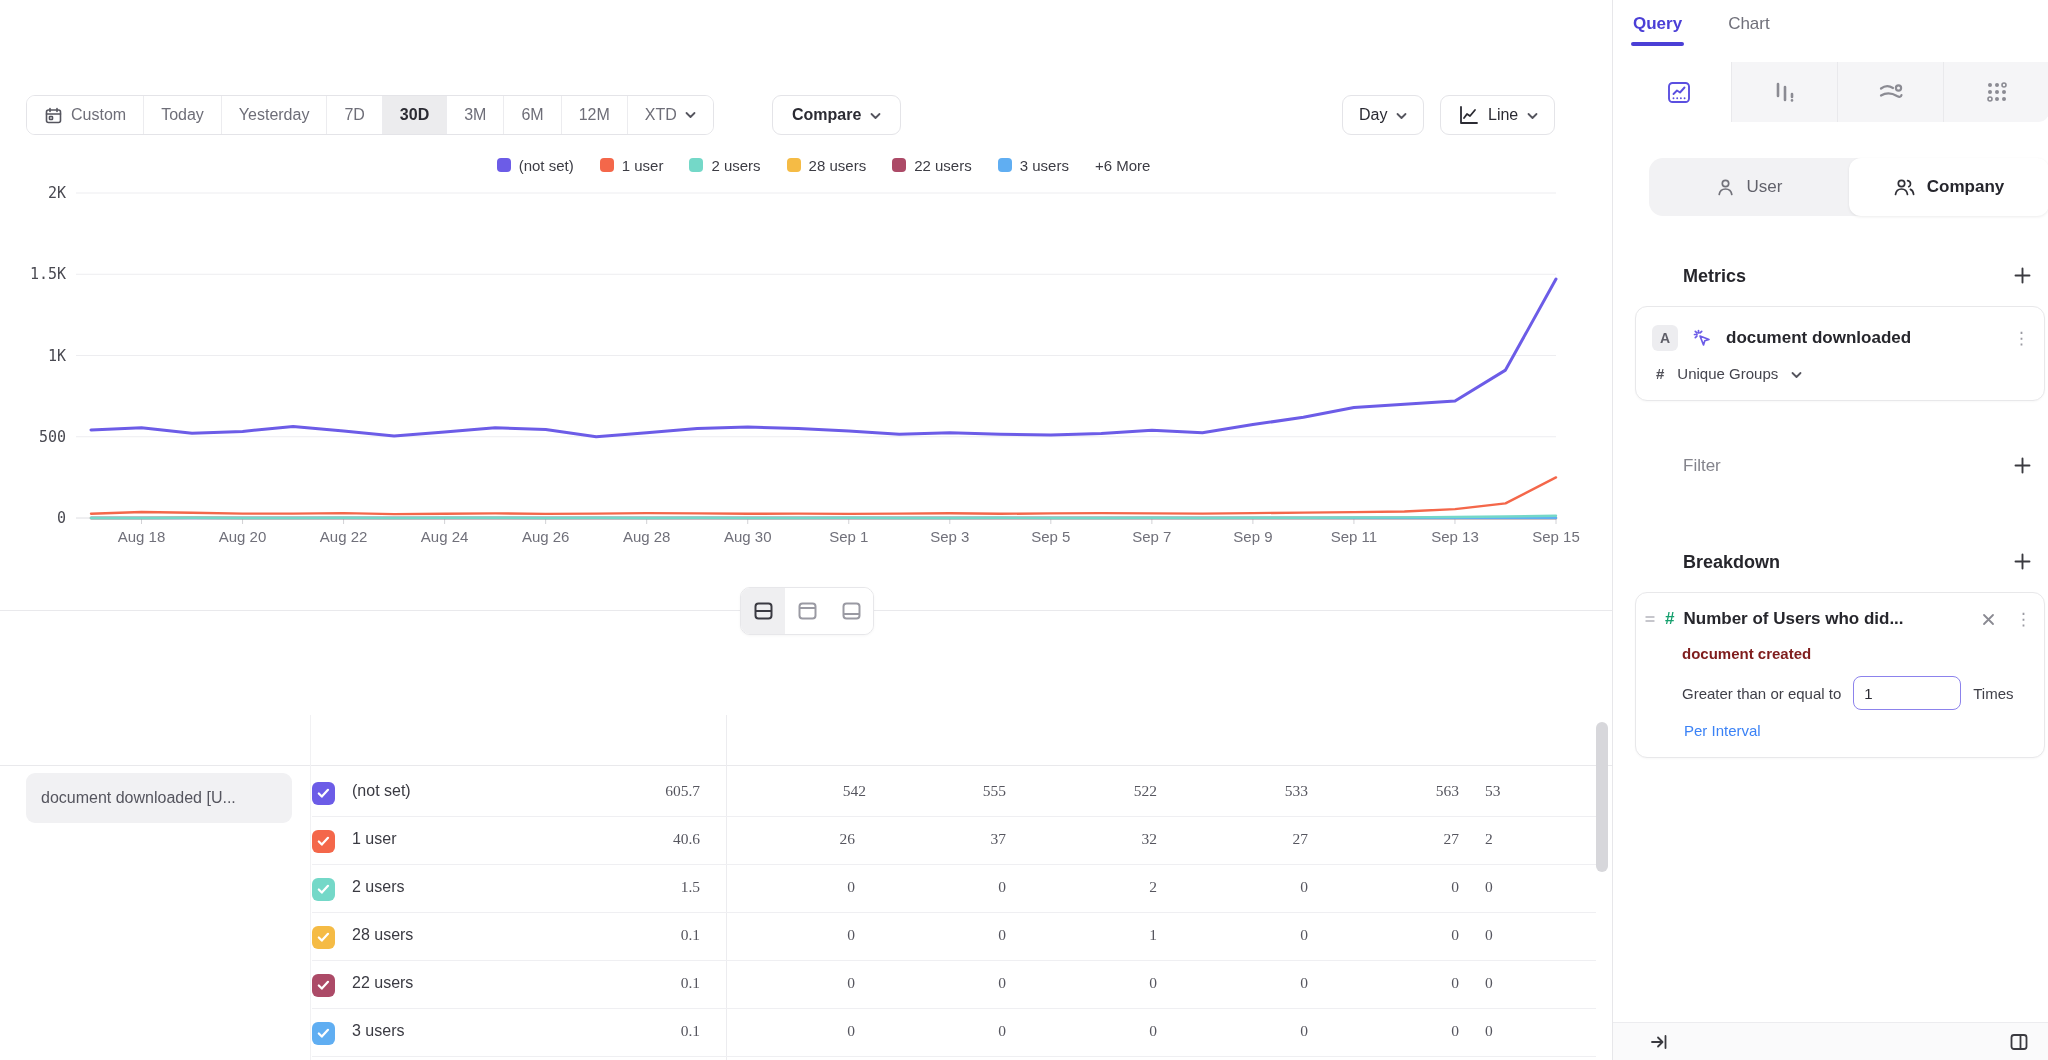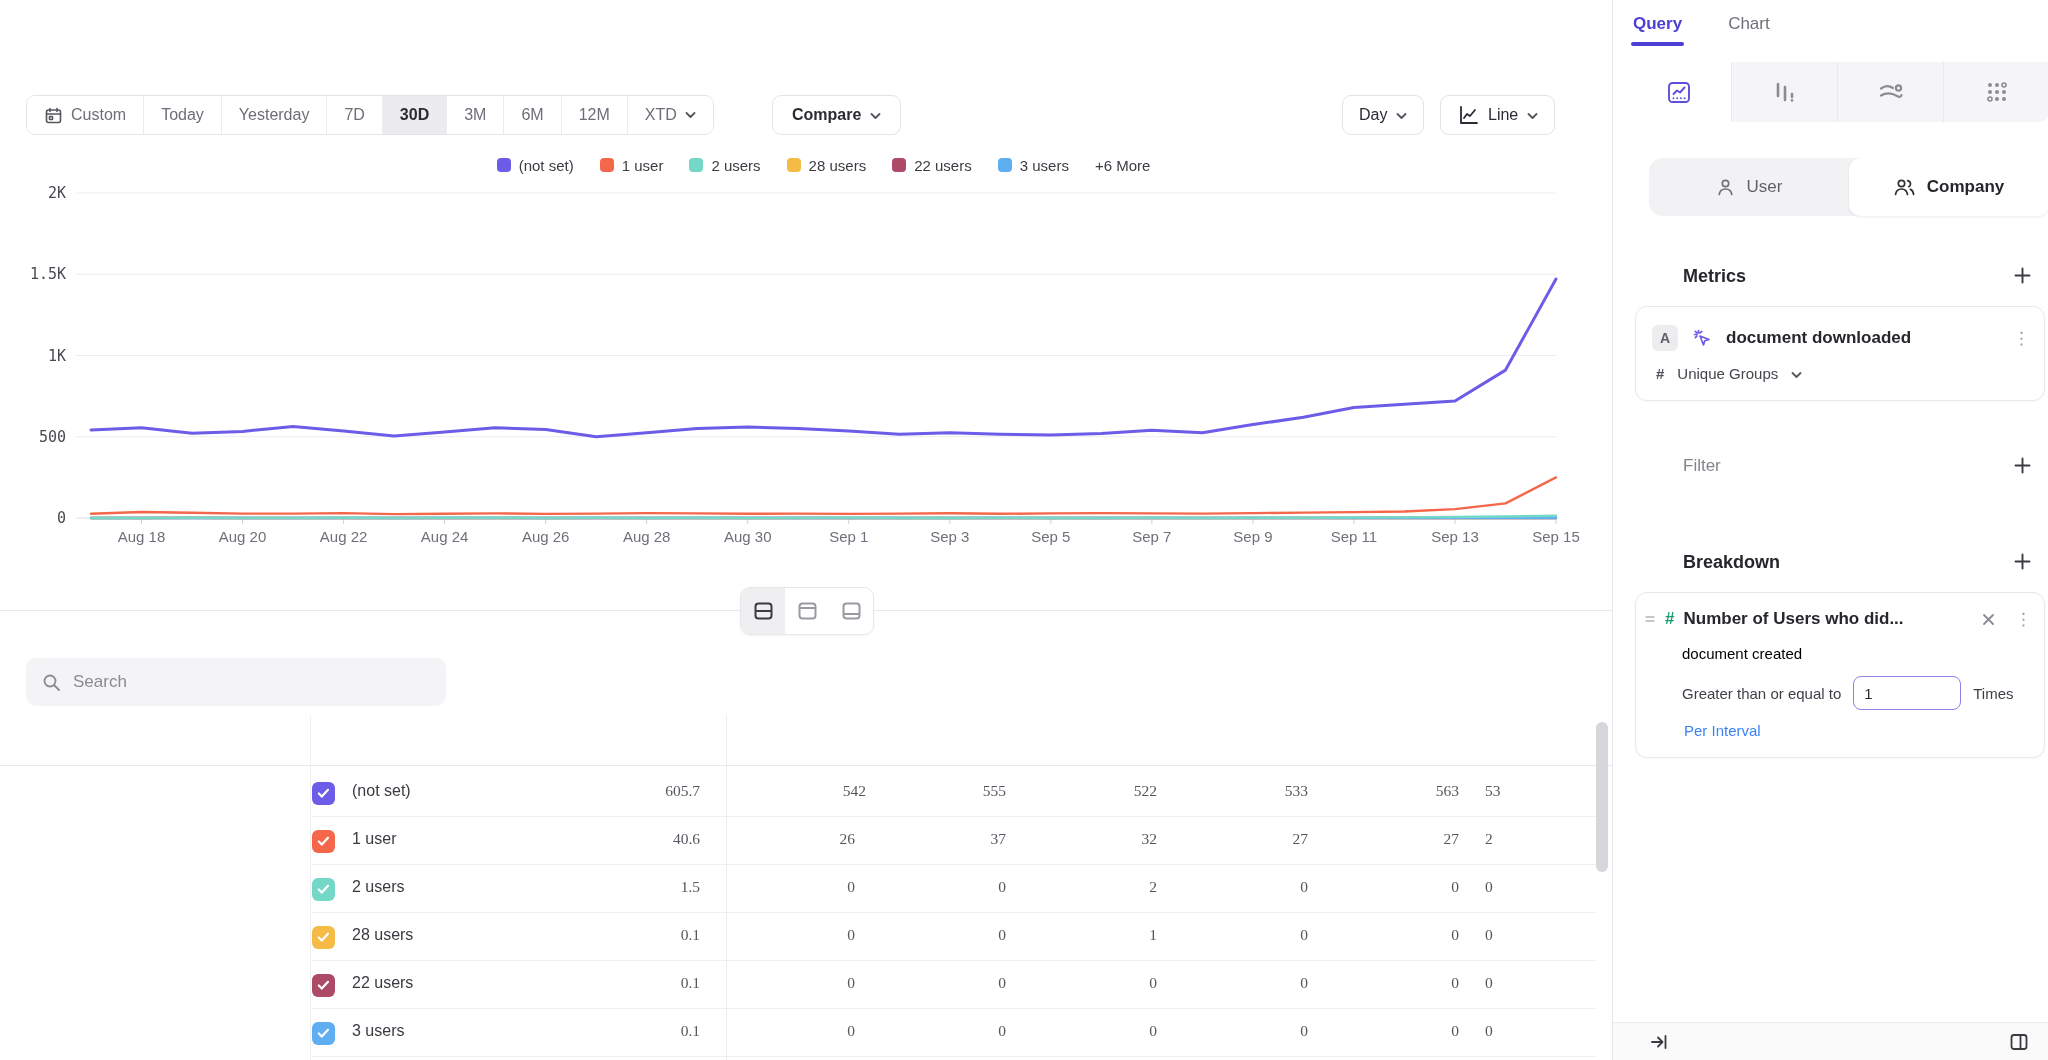--- a/index.html
+++ b/index.html
@@ -90,21 +90,21 @@
     color:#5f5f68; display:flex; align-items:center; justify-content:center; }
   .metric-title { font-size:17px; font-weight:bold; color:#26262c; flex:1; }
   .kebab { color:#9a9aa2; font-size:17px; letter-spacing:0; cursor:pointer; line-height:1; }
   .metric-row2 { display:flex; align-items:center; gap:13px; padding:14px 14px 18px 20px; font-size:15px; color:#45454e; cursor:pointer; }
   .hash-gray { color:#52525a; font-weight:bold; }
   .bd-row1 { display:flex; align-items:center; gap:9px; padding:16px 12px 0 8px; }
   .drag-handle { color:#b4b4bc; cursor:grab; display:flex; }
   .hash-green { color:#17a06e; font-weight:bold; font-size:17px; }
   .bd-title { font-size:17px; font-weight:bold; color:#26262c; flex:1; white-space:nowrap; overflow:hidden; }
   .x-btn { color:#8a8a92; cursor:pointer; display:flex; margin-right:10px; }
-  .bd-event { padding:16px 0 0 46px; font-size:15px; font-weight:normal; color:#000000; }
+  .bd-event { padding:16px 0 0 46px; font-size:15px; font-weight:bold; color:#7f1d1d; }
   .bd-cond { display:flex; align-items:center; gap:12px; padding:14px 8px 0 46px; font-size:15px; color:#3f3f48; }
   .bd-input { width:108px; height:34px; border:1.5px solid #8c82ec; border-radius:8px; padding:0 10px;
     font-size:15px; color:#2b2b33; outline:none; font-family:"Liberation Sans",sans-serif; }
   .bd-per { padding:12px 0 18px 48px; font-size:15px; color:#3b82f6; }
   .side-footer { position:absolute; left:0; bottom:0; width:436px; height:38px; background:#fafafb;
     border-top:1px solid #ececef; }
   .footer-icon { position:absolute; top:9px; color:#3a3a40; cursor:pointer; display:flex; }
 </style>
 </head>
 <body>
@@ -278,38 +278,30 @@
       <button class="vt-btn">
         <span style="display:flex">
           <svg width="21" height="20" viewBox="0 0 21 20" fill="none" stroke="currentColor" stroke-width="2" stroke-linejoin="round">
             <rect x="2.5" y="2.5" width="16" height="15" rx="3"></rect>
             <path d="M2.5 13 H18.5"></path>
           </svg>
         </span>
       </button>
     </div>
 
-  <div class="search-box">
-    <span style="display:flex">
-      <svg width="19" height="19" viewBox="0 0 19 19" fill="none" stroke="#8a8a92" stroke-width="1.8" stroke-linecap="round">
-        <circle cx="8" cy="8" r="5.5"></circle>
-          <path d="M12.5 12.5 L17 17"></path>
-      </svg>
-    </span>
-    <input placeholder="Search" style="">
-  </div>
 
   <div class="tbl-header">
 
     <div id="dateHeaders"></div>
   </div>
   <div class="tbl-header-line"></div>
   <div class="col-divider"></div>
   <div class="col-divider2"></div>
 
+  <div class="event-cell">document downloaded [U...</div>
 
   <div id="tableRows">
       <div class="trow" style="top: 769px;">
         <span class="rcheck" style="background:#6C5CE7">
           <svg width="13" height="11" viewBox="0 0 13 11" fill="none" stroke="#fff" stroke-width="2.2" stroke-linecap="round" stroke-linejoin="round">
             <path d="M1.8 5.5 L4.8 8.6 L11 1.8"></path>
           </svg>
         </span>
         <span class="rlabel">(not set)</span>
         <span class="rcell mono" style="left:580px; width:120px;">605.7</span>

